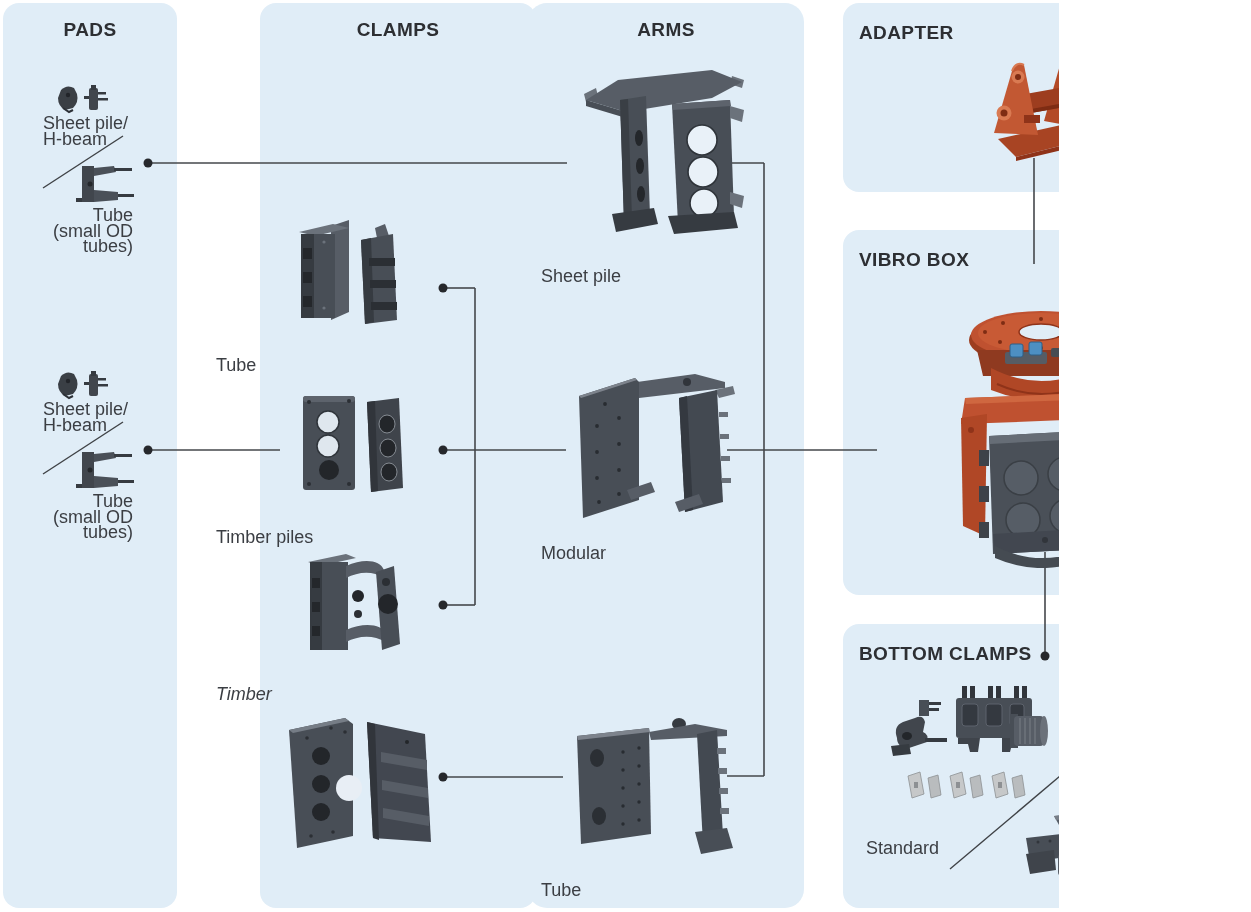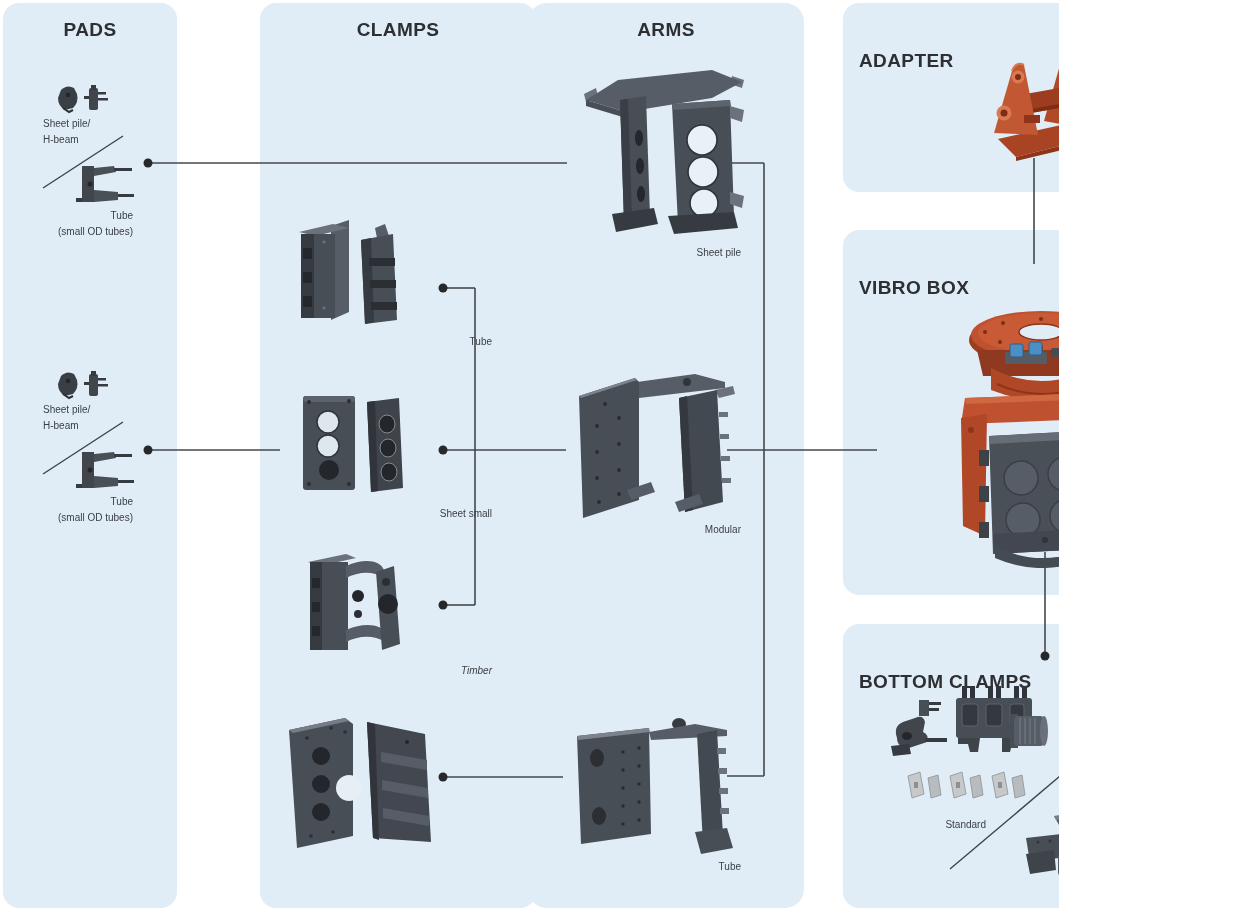--- a/index.html
+++ b/index.html
@@ -2,27 +2,27 @@
 <html><head>
 <meta charset="utf-8">
 <style>
   * { box-sizing: border-box; }
   html,body { margin:0; padding:0; background:#ffffff; }
   body { font-family:"Liberation Sans","DejaVu Sans",sans-serif; }
   .canvas { position:relative; width:1059px; height:912px; background:#ffffff; overflow:hidden; }
   .panel { position:absolute; background:#e0edf7; border-radius:16px; z-index:0; }
   .panel-title { margin:0; font-size:19px; font-weight:600; letter-spacing:0.4px; color:#2d2f33; }
   .title-center { text-align:center; padding-top:16px; }
-  .title-left { padding:19px 0 0 16px;margin-top:28px; }
+  .title-left { padding:19px 0 0 16px; }
   .connectors { position:absolute; left:0; top:0; z-index:1; pointer-events:none; }
   .part { position:absolute; z-index:2; }
   .part svg { display:block; width:100%; height:100%; }
-  .lbl { position:absolute; z-index:2; font-size:10px; line-height:15.5px; color:#3b3e43; }
+  .lbl { position:absolute; z-index:2; font-size:18px; line-height:15.5px; color:#3b3e43; }
   .lbl .ln { display:block; }
-  .lbl.center { text-align:right; }
+  .lbl.center { text-align:left;margin-top:24px; }
   .lbl.right { text-align:right; }
 </style>
 </head>
 <body>
 
 <div class="canvas">
 
   <section class="panel" style="left:3px; top:3px; width:174px; height:905px;">
     <h2 class="panel-title title-center">PADS</h2>
   </section>
@@ -175,21 +175,21 @@
         <circle cx="48" cy="9" r="2" fill="#2b2f34"></circle>
       <circle cx="8" cy="92" r="2" fill="#2b2f34"></circle>
         <circle cx="48" cy="92" r="2" fill="#2b2f34"></circle>
       <polygon points="66,10 98,6 102,96 70,100" fill="#3f444b"></polygon>
       <polygon points="66,10 74,9 77,99 70,100" fill="#31353b"></polygon>
       <ellipse cx="86" cy="32" rx="8" ry="9" fill="#23262a" stroke="#9aa1a8" stroke-width="0.8"></ellipse>
       <ellipse cx="87" cy="56" rx="8" ry="9" fill="#23262a" stroke="#9aa1a8" stroke-width="0.8"></ellipse>
       <ellipse cx="88" cy="80" rx="8" ry="9" fill="#23262a" stroke="#9aa1a8" stroke-width="0.8"></ellipse>
     </svg>
   </div>
-  <div class="lbl center" style="left:216px; top:506px; width:276px;">Sheet small</div>
+  <div class="lbl center" style="left:216px; top:506px; width:276px;">Timber piles</div>
 
   <div class="part" style="left:306px; top:552px; width:98px; height:103px;">
     <svg viewBox="0 0 98 103">
       <polygon points="2,10 40,2 50,6 14,14" fill="#6b727b"></polygon>
       <rect x="4" y="10" width="38" height="88" fill="#484e56"></rect>
       <rect x="4" y="10" width="12" height="88" fill="#363b41"></rect>
       <rect x="6" y="26" width="8" height="10" fill="#24272b"></rect>
       <rect x="6" y="50" width="8" height="10" fill="#24272b"></rect>
       <rect x="6" y="74" width="8" height="10" fill="#24272b"></rect>
       <path d="M40,14 C58,6 74,8 78,18 L78,26 C66,18 52,20 40,26 Z" fill="#575d66"></path>

